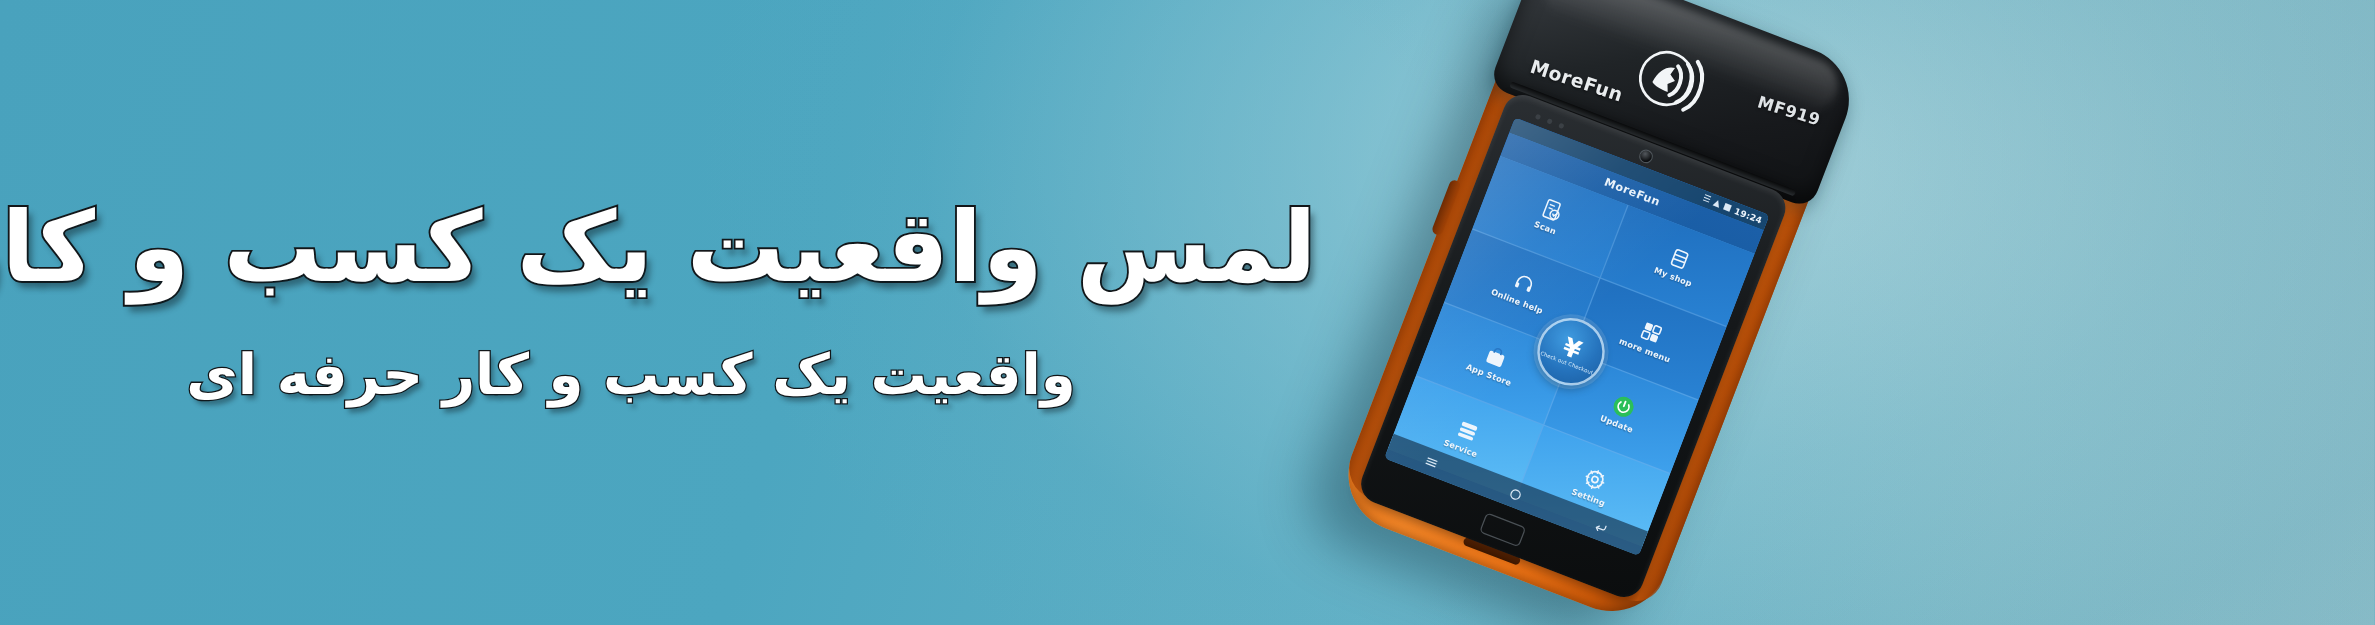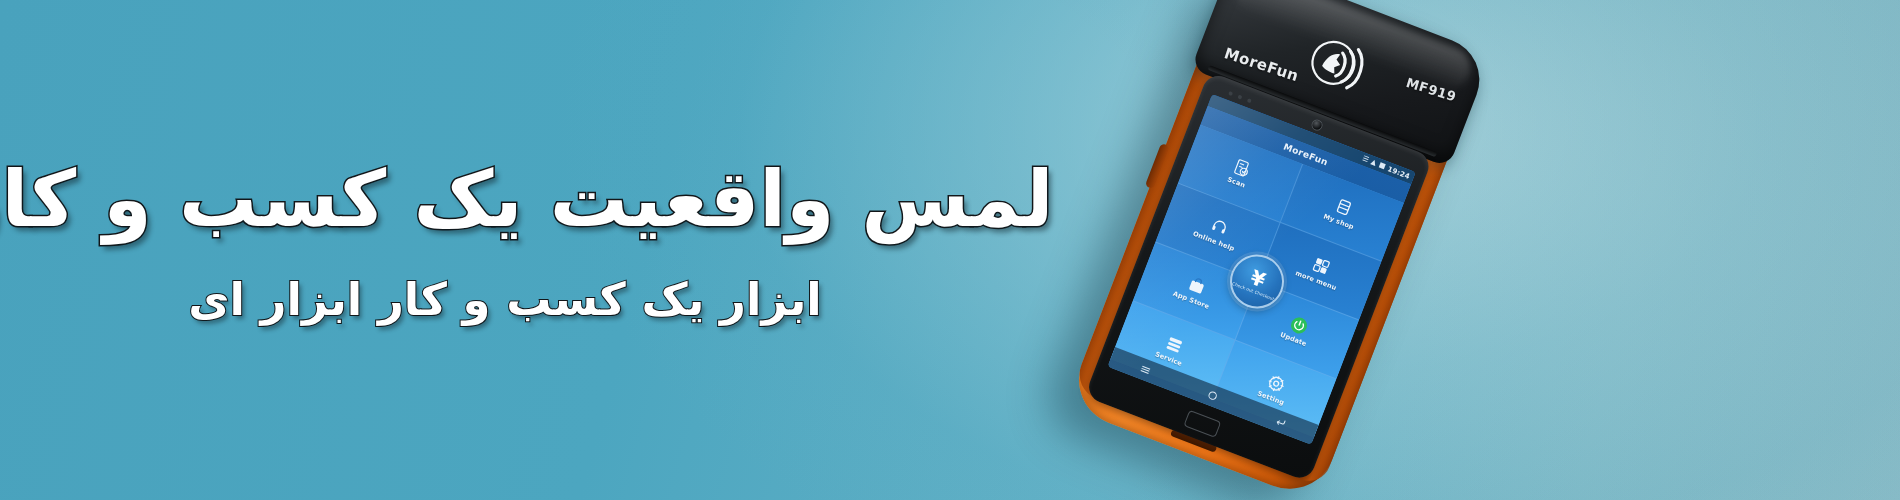--- a/index.html
+++ b/index.html
@@ -358,21 +358,21 @@
 <body>
 
 <div class="banner">
 
   <div class="bg-base"></div>
   <div class="bg-glow"></div>
   <div class="bg-vignette"></div>
 
   <div class="copy">
     <h1 class="headline">لمس واقعیت یک کسب و کار</h1>
-    <h2 class="subline">ابزار یک کسب و کار ابزار ای</h2>
+    <h2 class="subline">واقعیت یک کسب و کار حرفه ای</h2>
   </div>
 
   <div class="device-stage">
     <div class="device">
 
       <div class="shell"></div>
       <div class="shell-edge-left"></div>
       <div class="shell-edge-right"></div>
       <div class="shell-hilite"></div>
       <div class="side-btn"></div>

